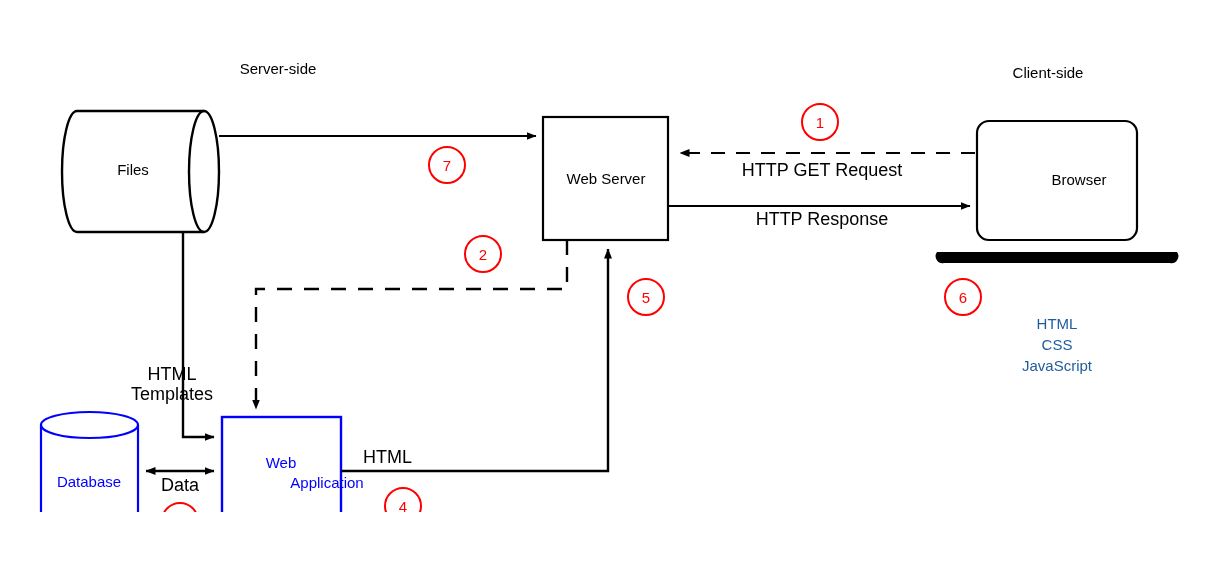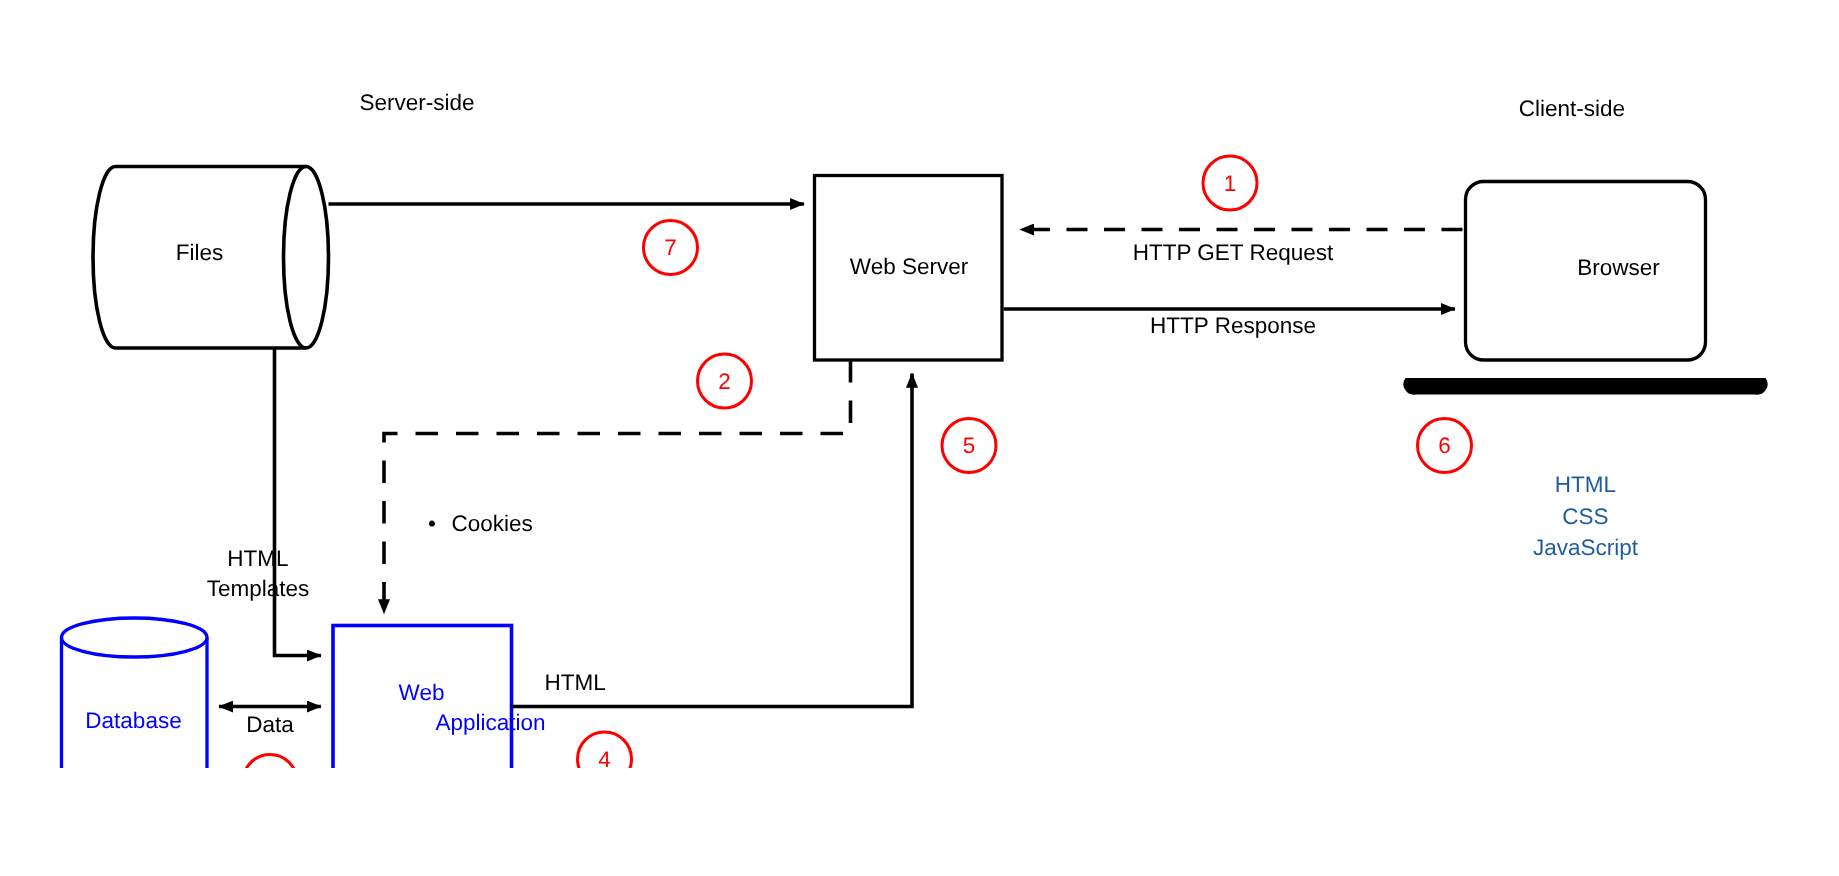--- a/index.html
+++ b/index.html
@@ -20,21 +20,21 @@
   #diagram-svg {
     position: absolute;
     left: 0;
     top: 0;
     width: 1226px;
     height: 584px;
   }
   .lbl {
     position: absolute;
     font-family: "Liberation Sans", sans-serif;
-    font-size: 15px;
+    font-size: 18px;
     color: #000000;
     white-space: pre;
     line-height: 1.22;
   }
   .lbl-center {
     text-align: center;
     transform: translateX(-50%);
   }
   .node-text {
     position: absolute;
@@ -157,21 +157,20 @@
 
   <div class="lbl" style="left:363px; top:447px;">HTML</div>
 
   <div class="lbl lbl-center" style="left:180px; top:475px;">Data</div>
 
   <div class="lbl lbl-center" style="left:172px; top:364px;">HTML</div>
   <div class="lbl lbl-center" style="left:172px; top:384px;">Templates</div>
 
 
   <div class="bullet-block" style="left:275px; top:295px;">
-    <span class="b-row"><span class="b-dot">•</span><span>Cookies</span></span>
   </div>
 
   <div class="webtech-text" style="left:1057px; top:314px;">HTML</div>
   <div class="webtech-text" style="left:1057px; top:335px;">CSS</div>
   <div class="webtech-text" style="left:1057px; top:356px;">JavaScript</div>
 
   <div class="num-badge" style="left:820px; top:122px;">1</div>
   <div class="num-badge" style="left:483px; top:254px;">2</div>
   <div class="num-badge" style="left:180px; top:521px;">3</div>
   <div class="num-badge" style="left:403px; top:506px;">4</div>

